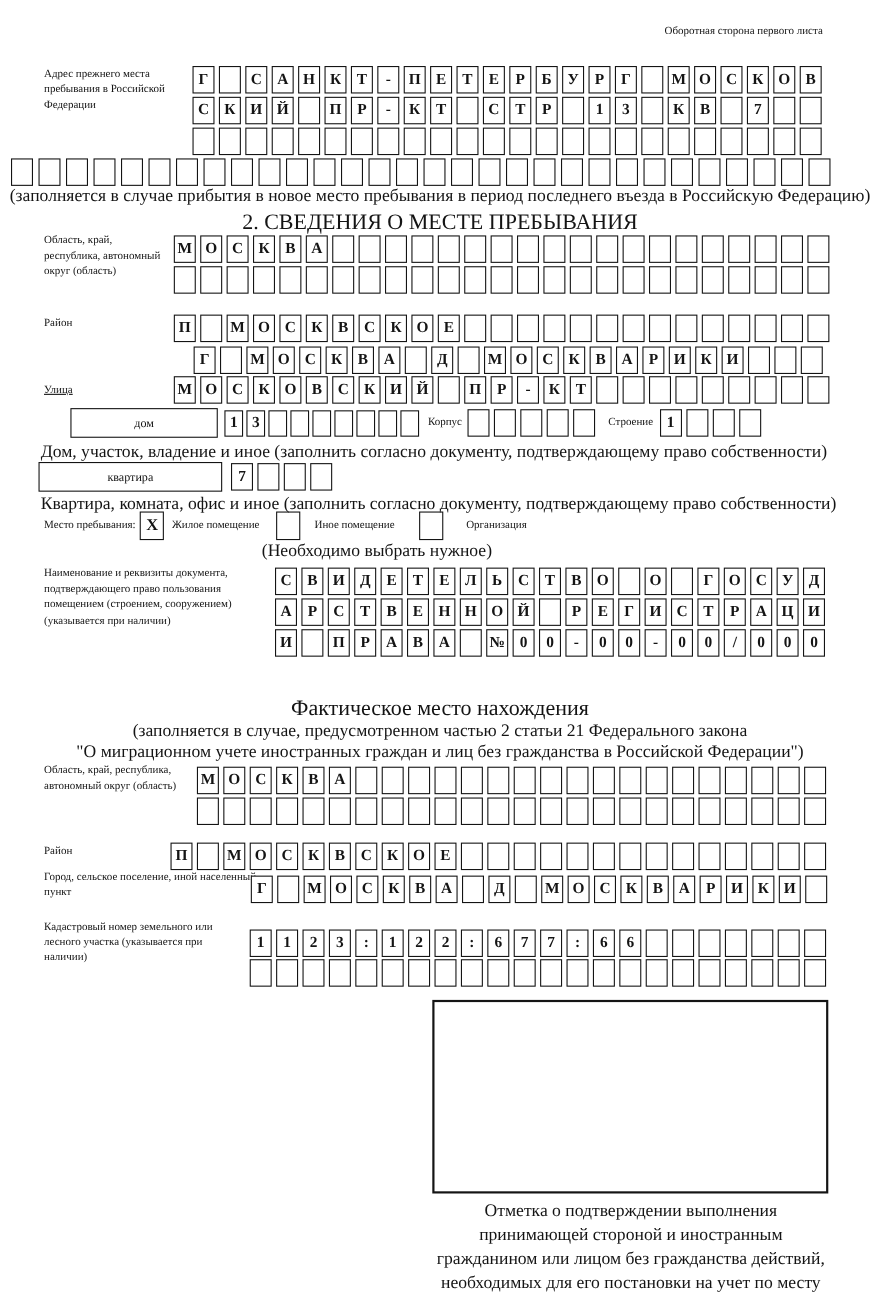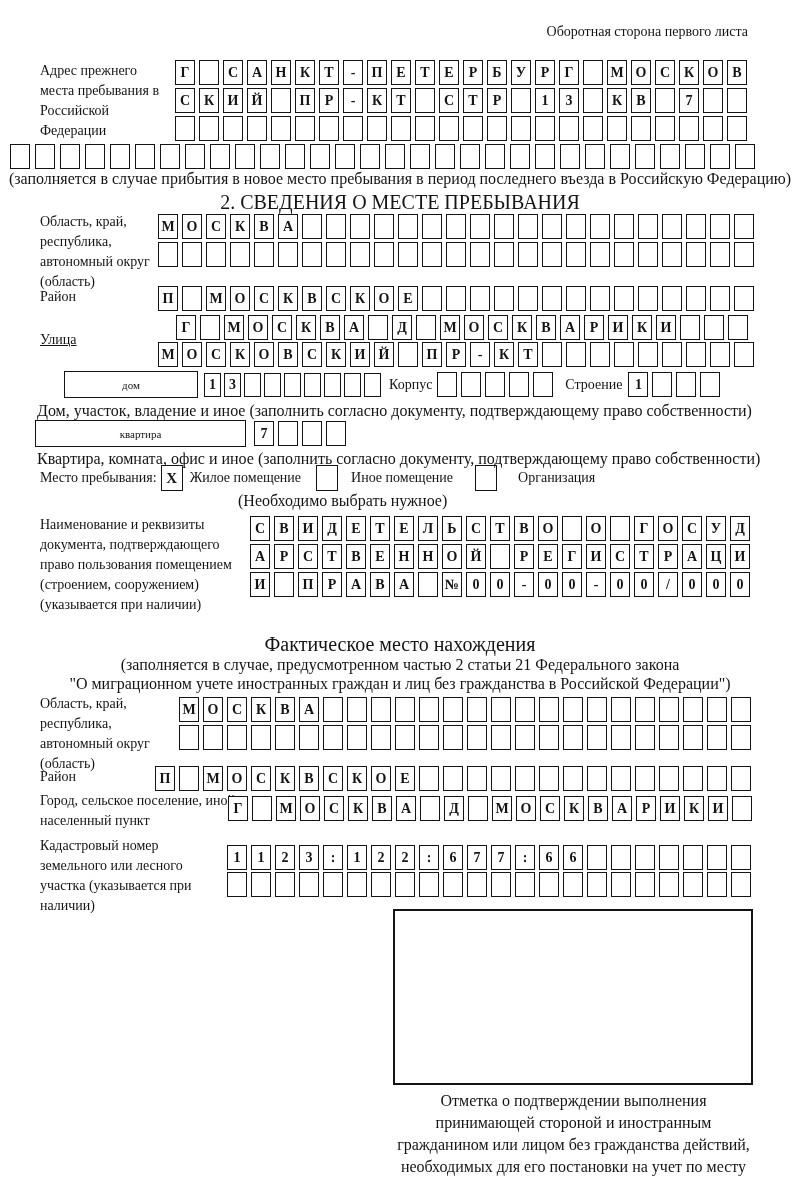--- a/index.html
+++ b/index.html
@@ -1,19 +1,19 @@
 <!DOCTYPE html>
 <html><head>
 <meta charset="utf-8">
 <style>
   html,body{margin:0;padding:0;background:#e8e8e8;}
   .page{position:relative;width:800px;height:1180px;background:#ffffff;
         font-family:"Liberation Serif", serif;color:#141414;overflow:hidden;margin:0 auto;}
   .abs{position:absolute;}
-  .lbl{font-size:14px;line-height:1.42;}
+  .lbl{font-size:10px;line-height:1.42;}
   .note{font-size:16px;line-height:1.3;}
   .title{font-size:20px;font-weight:normal;}
   .center{left:0;width:100%;text-align:center;}
   .cellrow{display:flex;gap:4px;}
   .cellrow.wide{gap:5px;}
   .cellrow.sm{gap:3px;}
   .cellcol{display:flex;flex-direction:column;gap:3px;}
   .cellcol.tight{gap:2px;}
   .cell{box-sizing:border-box;flex:none;width:20px;height:25px;border:1.7px solid #141414;
         display:flex;align-items:center;justify-content:center;
@@ -257,21 +257,21 @@
       <span class="cell">А</span>
       <span class="cell">Р</span>
       <span class="cell">И</span>
       <span class="cell">К</span>
       <span class="cell">И</span>
       <span class="cell"></span>
       <span class="cell"></span>
       <span class="cell"></span>
     </div>
 
-  <div class="abs lbl" style="top:330px;left:40px;text-decoration:underline;">Улица</div>
+  <div class="abs lbl" style="top:348px;left:40px;text-decoration:underline;">Улица</div>
   <div class="abs cellrow" style="top:342px;left:158px;">
       <span class="cell">М</span>
       <span class="cell">О</span>
       <span class="cell">С</span>
       <span class="cell">К</span>
       <span class="cell">О</span>
       <span class="cell">В</span>
       <span class="cell">С</span>
       <span class="cell">К</span>
       <span class="cell">И</span>
@@ -318,21 +318,21 @@
     <div class="cellrow" style="margin-left:6px;">
         <span class="cell">1</span>
         <span class="cell"></span>
         <span class="cell"></span>
         <span class="cell"></span>
       </div>
   </div>
   <div class="abs note" style="top:401px;left:37px;">Дом, участок, владение и иное (заполнить согласно документу, подтверждающему право собственности)</div>
 
   <div class="abs hflex" style="top:420px;left:35px;">
-    <div class="labelbox" style="width:211px;">квартира</div>
+    <div class="labelbox" style="width:167px;">квартира</div>
     <div class="cellrow" style="margin-left:8px;">
         <span class="cell">7</span>
         <span class="cell"></span>
         <span class="cell"></span>
         <span class="cell"></span>
       </div>
   </div>
   <div class="abs hflex" style="top:465px;left:40px;">
     <div class="lbl">Место пребывания:</div>
     <div class="checkbox" style="margin-left:4px;">X</div>

